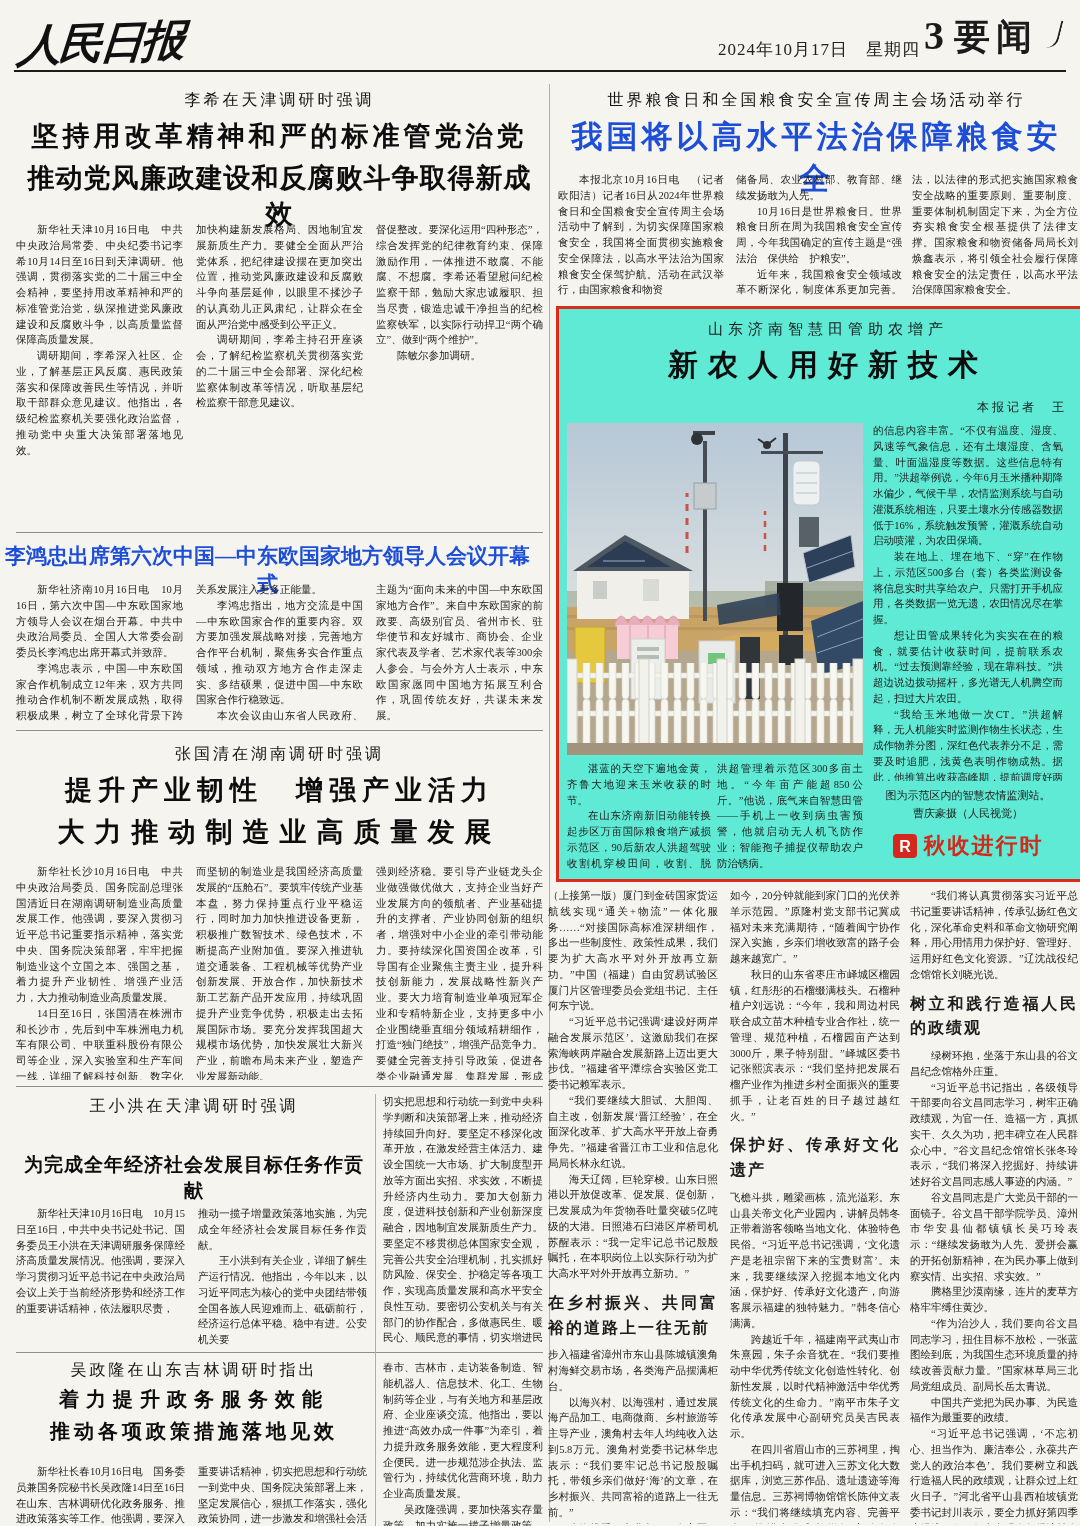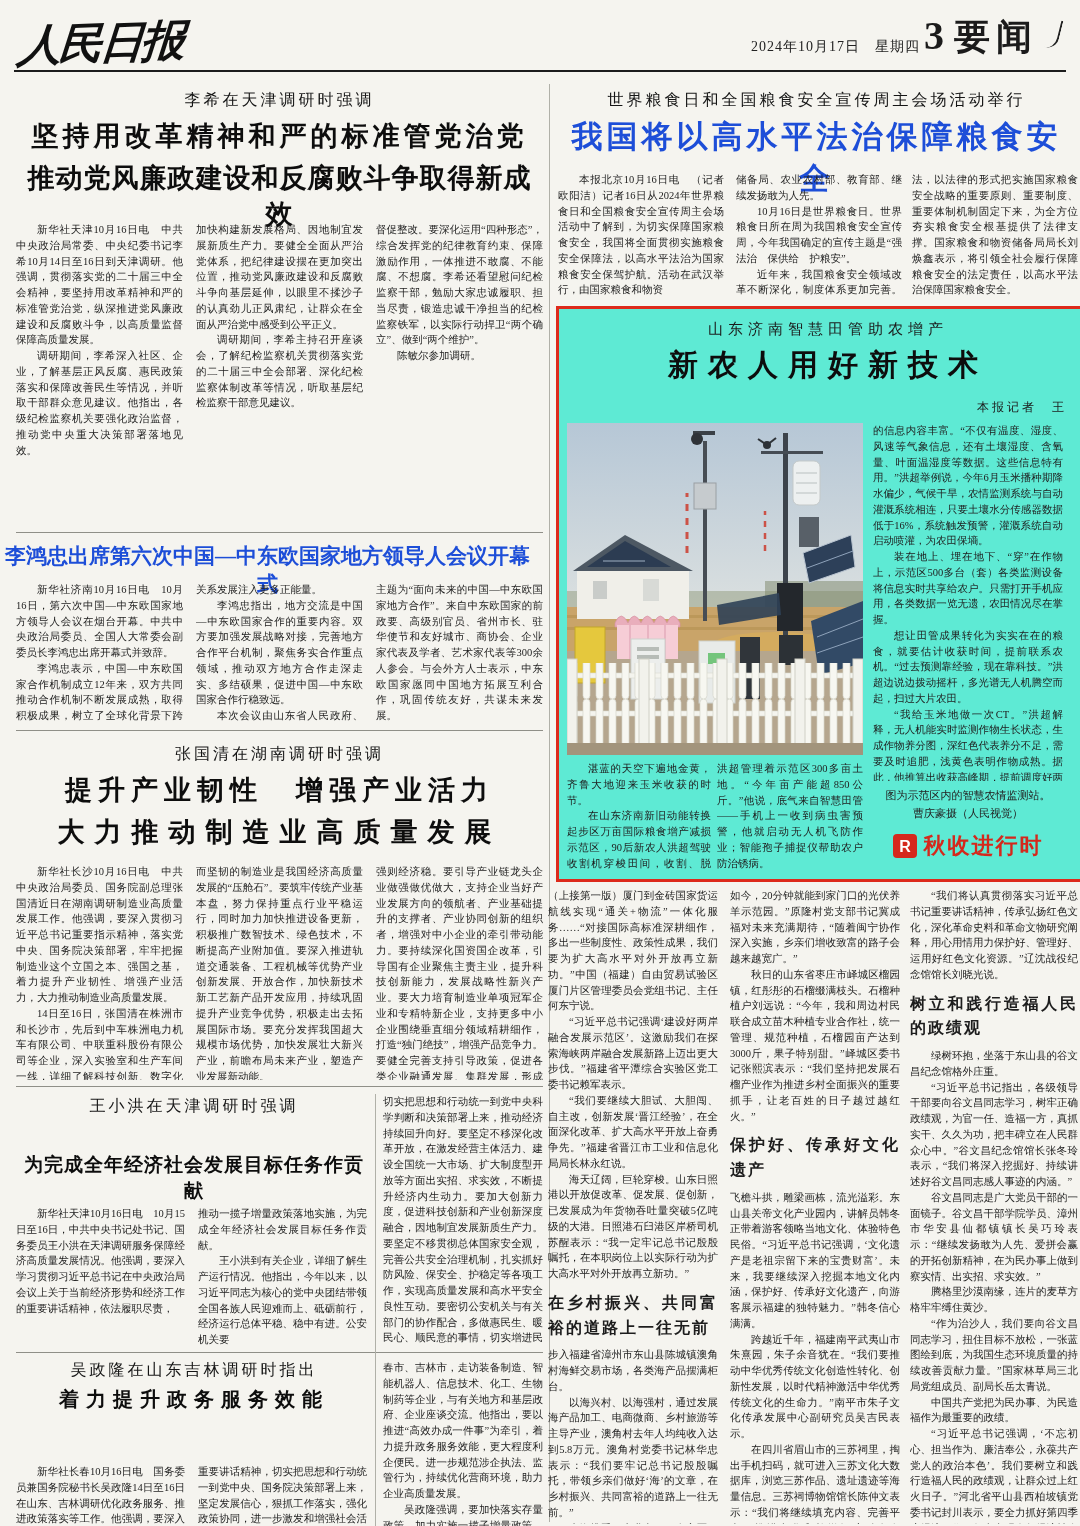--- a/index.html
+++ b/index.html
@@ -2,21 +2,21 @@
 <html><head>
 <meta charset="utf-8">
 <style>
   html,body{margin:0;padding:0;background:#d8d6d0;}
   .page{position:relative;width:1080px;height:1526px;background:#f5f4ef;overflow:hidden;
         font-family:"Liberation Serif","DejaVu Serif",serif;color:#1b1b1b;}
   .abs{position:absolute;}
   
   .logo{left:18px;top:14px;font-size:44px;font-weight:bold;font-style:italic;
         letter-spacing:-3px;transform:skewX(-6deg) rotate(-2deg);color:#111;}
-  .dateline{right:160px;top:38px;font-size:14px;letter-spacing:1px;color:#222;}
+  .dateline{right:160px;top:38px;font-size:17px;letter-spacing:1px;color:#222;}
   .pageinfo{right:20px;top:12px;display:flex;align-items:baseline;gap:10px;}
   .pagenum{font-size:40px;font-weight:bold;font-family:"Liberation Serif",serif;}
   .secname{font-size:36px;font-weight:bold;font-family:"Liberation Sans","DejaVu Sans",sans-serif;letter-spacing:6px;}
   .flourish{width:10px;height:30px;border-right:2px solid #222;border-radius:0 0 14px 0;transform:rotate(14deg);}
   .head-rule{left:14px;top:70px;width:1052px;height:2px;background:#1c1c1c;}
   
   .kicker{font-size:16px;letter-spacing:3px;text-align:center;color:#151515;}
   .hl-sans{font-family:"Liberation Sans","DejaVu Sans",sans-serif;font-weight:bold;text-align:center;color:#0d0d0d;}
   .hl-serif{font-family:"Liberation Serif","DejaVu Serif",serif;font-weight:bold;text-align:center;color:#1d4ed8;}
   .colx{overflow:hidden;font-size:10.5px;line-height:1.5;text-align:justify;color:#1d1d1d;}
@@ -111,20 +111,21 @@
   <div class="abs colx cont" style="left:198px;top:1206px;width:169px;height:140px;">
       <p>推动一揽子增量政策落地实施，为完成全年经济社会发展目标任务作贡献。</p>
       <p>王小洪到有关企业，详细了解生产运行情况。他指出，今年以来，以习近平同志为核心的党中央团结带领全国各族人民迎难而上、砥砺前行，经济运行总体平稳、稳中有进。公安机关要</p>
     </div>
   <div class="abs colx cont" style="left:383px;top:1094px;width:160px;height:252px;">
       <p>切实把思想和行动统一到党中央科学判断和决策部署上来，推动经济持续回升向好。要坚定不移深化改革开放，在激发经营主体活力、建设全国统一大市场、扩大制度型开放等方面出实招、求实效，不断提升经济内生动力。要加大创新力度，促进科技创新和产业创新深度融合，因地制宜发展新质生产力。要坚定不移贯彻总体国家安全观，完善公共安全治理机制，扎实抓好防风险、保安全、护稳定等各项工作，实现高质量发展和高水平安全良性互动。要密切公安机关与有关部门的协作配合，多做惠民生、暖民心、顺民意的事情，切实增进民生福祉、守住兜牢民生底线。</p>
     </div>
 
   <div class="abs kicker" style="left:16px;top:1360px;width:356px;">吴政隆在山东吉林调研时指出</div>
   <div class="abs hl-sans" style="left:16px;top:1386px;width:356px;font-size:20px;letter-spacing:7px;">着力提升政务服务效能</div>
+  <div class="abs hl-sans" style="left:16px;top:1418px;width:356px;font-size:20px;letter-spacing:4px;">推动各项政策措施落地见效</div>
   <div class="abs colx" style="left:16px;top:1464px;width:169px;height:62px;">
       <p>新华社长春10月16日电　国务委员兼国务院秘书长吴政隆14日至16日在山东、吉林调研优化政务服务、推进政策落实等工作。他强调，要深入学习贯彻习近平总书记在中央政治局会议上关于当前经济形势和经济工作的</p>
     </div>
   <div class="abs colx cont" style="left:198px;top:1464px;width:169px;height:62px;">
       <p>重要讲话精神，切实把思想和行动统一到党中央、国务院决策部署上来，坚定发展信心，狠抓工作落实，强化政策协同，进一步激发和增强社会活力，扎实推动经济持续回升向好。</p>
     </div>
   <div class="abs colx cont" style="left:383px;top:1360px;width:160px;height:166px;">
       <p>春市、吉林市，走访装备制造、智能机器人、信息技术、化工、生物制药等企业，与有关地方和基层政府、企业座谈交流。他指出，要以推进“高效办成一件事”为牵引，着力提升政务服务效能，更大程度利企便民。进一步规范涉企执法、监管行为，持续优化营商环境，助力企业高质量发展。</p>
       <p>吴政隆强调，要加快落实存量政策，加力实施一揽子增量政策，结合实际细化配套措施，着力打通政策落实中的堵点难点，加强协调配合、形成工作合力，努力完成全年经济社会发展目标任务。</p>
     </div>

